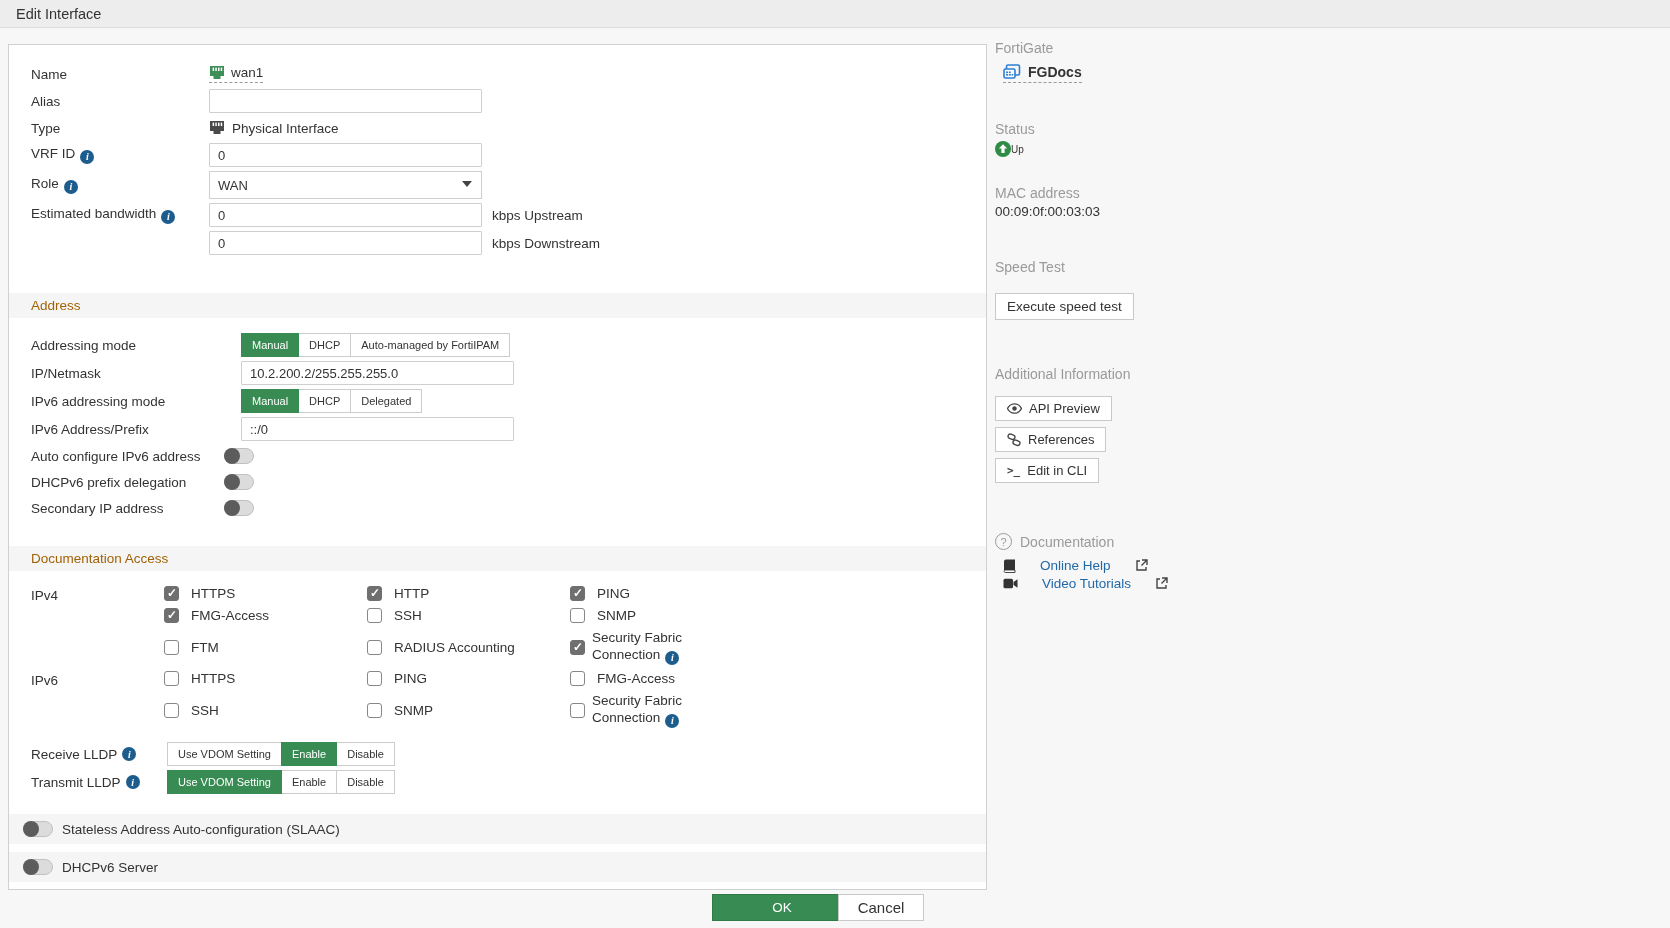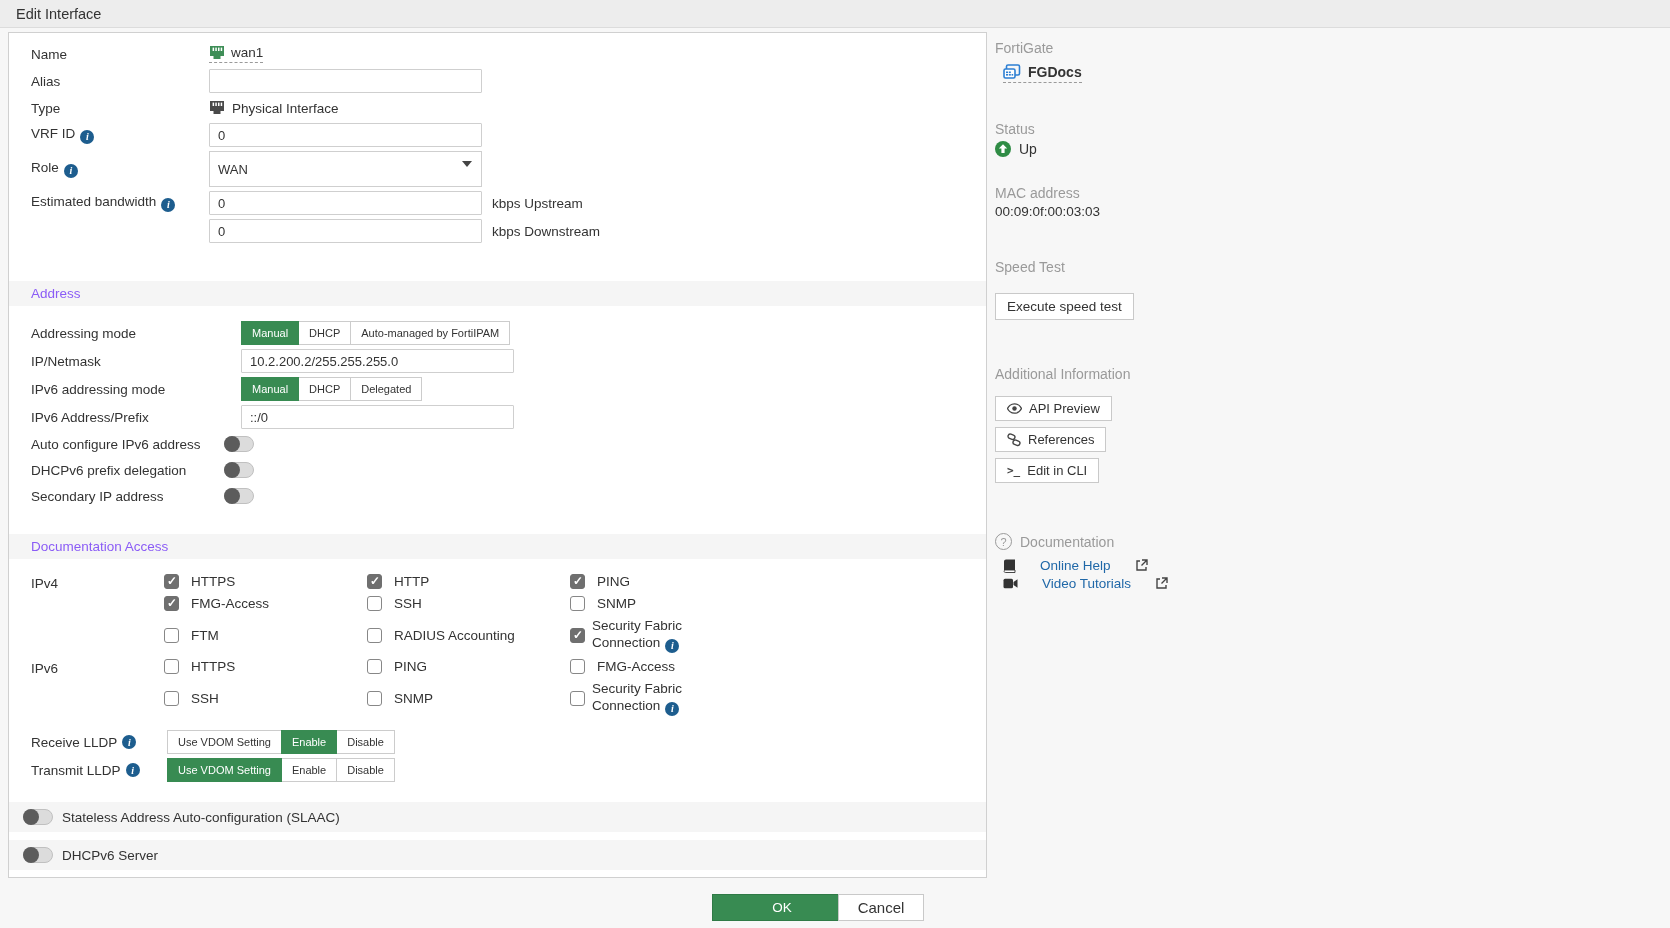--- a/index.html
+++ b/index.html
@@ -11,45 +11,45 @@
   }
   
   .titlebar {
     position:absolute; left:0; top:0; width:1670px; height:28px;
     background:#ededed; border-bottom:1px solid #dcdcdc;
     display:flex; align-items:center; padding-left:16px;
     font-size:14.5px; color:#333;
   }
   
   .panel {
-    position:absolute; left:8px; top:32px; width:979px; height:846px;
+    position:absolute; left:8px; top:44px; width:979px; height:846px;
     background:#fff; border:1px solid #d0d0d0; overflow:hidden;
-    padding:0 22px;
+    padding:8px 22px;
   }
   .frow { display:flex; align-items:center; min-height:22px; margin-bottom:4px; }
   .flabel { width:178px; flex-shrink:0; font-size:13.5px; }
   .flabel2 { width:210px; flex-shrink:0; font-size:13.5px; }
   .txt { border:1px solid #cfcfcf; background:#fff; height:24px; width:273px;
          padding:0 8px; font-size:13px; color:#333; font-family:inherit; border-radius:1px; }
   .unit { margin-left:10px; font-size:13.5px; }
   .valrow { display:flex; align-items:center; gap:7px; }
   .dashed-under { display:inline-flex; align-items:center; gap:6px;
                   border-bottom:1px dashed #9a9a9a; padding-bottom:2px; }
-  .selectbox { position:relative; width:273px; height:36px; border:1px solid #cfcfcf;
+  .selectbox { position:relative; width:273px; height:28px; border:1px solid #cfcfcf;
                background:#fff; display:flex; align-items:center; padding:0 8px; cursor:pointer; }
   .selectbox .caret { position:absolute; right:9px; top:9px; width:0; height:0;
                border-left:5px solid transparent; border-right:5px solid transparent;
                border-top:6px solid #444; }
   .info { display:inline-flex; align-items:center; justify-content:center;
           width:14px; height:14px; border-radius:50%; background:#1d5d8e; color:#fff;
           font-size:10px; font-weight:bold; font-family:"Liberation Serif", serif;
           font-style:italic; margin-left:5px; flex-shrink:0; vertical-align:-2px; }
   
   .sechdr { margin:0 -22px; background:#f5f5f5; height:25px; line-height:25px;
-            padding-left:22px; font-size:13.5px; color:#8b5cf6; }
+            padding-left:22px; font-size:13.5px; color:#a16207; }
   
   .seg { display:inline-flex; }
   .seg span { height:24px; line-height:22px; padding:0 10px; border:1px solid #ccc;
               background:#fff; margin-left:-1px; font-size:11px; cursor:pointer; white-space:nowrap; }
   .seg span:first-child { margin-left:0; }
   .seg span.sel { background:#388b52; border-color:#388b52; color:#fff; position:relative; }
   
   .toggle { position:relative; width:30px; height:16px; border-radius:9px;
             background:#dcdcdc; border:1px solid #c0c0c0; flex-shrink:0; cursor:pointer; }
   .toggle .knob { position:absolute; left:-1px; top:-1px; width:16px; height:16px;
@@ -78,21 +78,21 @@
   .btn-cancel { position:absolute; left:838px; top:894px; width:86px; height:27px;
             background:#fff; color:#333; border:1px solid #c9c9c9; font-size:15px;
             display:flex; align-items:center; justify-content:center; cursor:pointer; }
   
   .sidebar { position:absolute; left:995px; top:40px; width:330px; }
   .side-hdr { color:#9a9a9a; font-size:14px; margin:0 0 8px 0; }
   .side-block { margin-bottom:26px; }
   .fg-row { display:inline-flex; align-items:center; gap:7px; margin-left:8px;
             border-bottom:1px dashed #9a9a9a; padding-bottom:2px; cursor:pointer; }
   .fg-name { font-weight:bold; font-size:14px; color:#333; }
-  .status-row { display:flex; align-items:center; gap:8px; font-size:14px; }
+  .status-row { display:flex; align-items:center; font-size:10px; }
   .mac-val { font-size:13.5px; color:#333; }
   .side-btn { display:inline-flex; align-items:center; gap:7px; background:#fff;
               border:1px solid #c9c9c9; height:25px; padding:0 11px; font-size:13px;
               color:#333; cursor:pointer; margin-bottom:6px; }
   .doc-hdr { display:flex; align-items:center; gap:8px; color:#9a9a9a; font-size:14px;
              margin-bottom:8px; }
   .qmark { width:17px; height:17px; border-radius:50%; border:1.5px solid #9a9a9a;
            display:inline-flex; align-items:center; justify-content:center;
            font-size:11px; color:#9a9a9a; flex-shrink:0; }
   .doc-link { display:flex; align-items:center; gap:24px; margin:3px 0 3px 8px;

